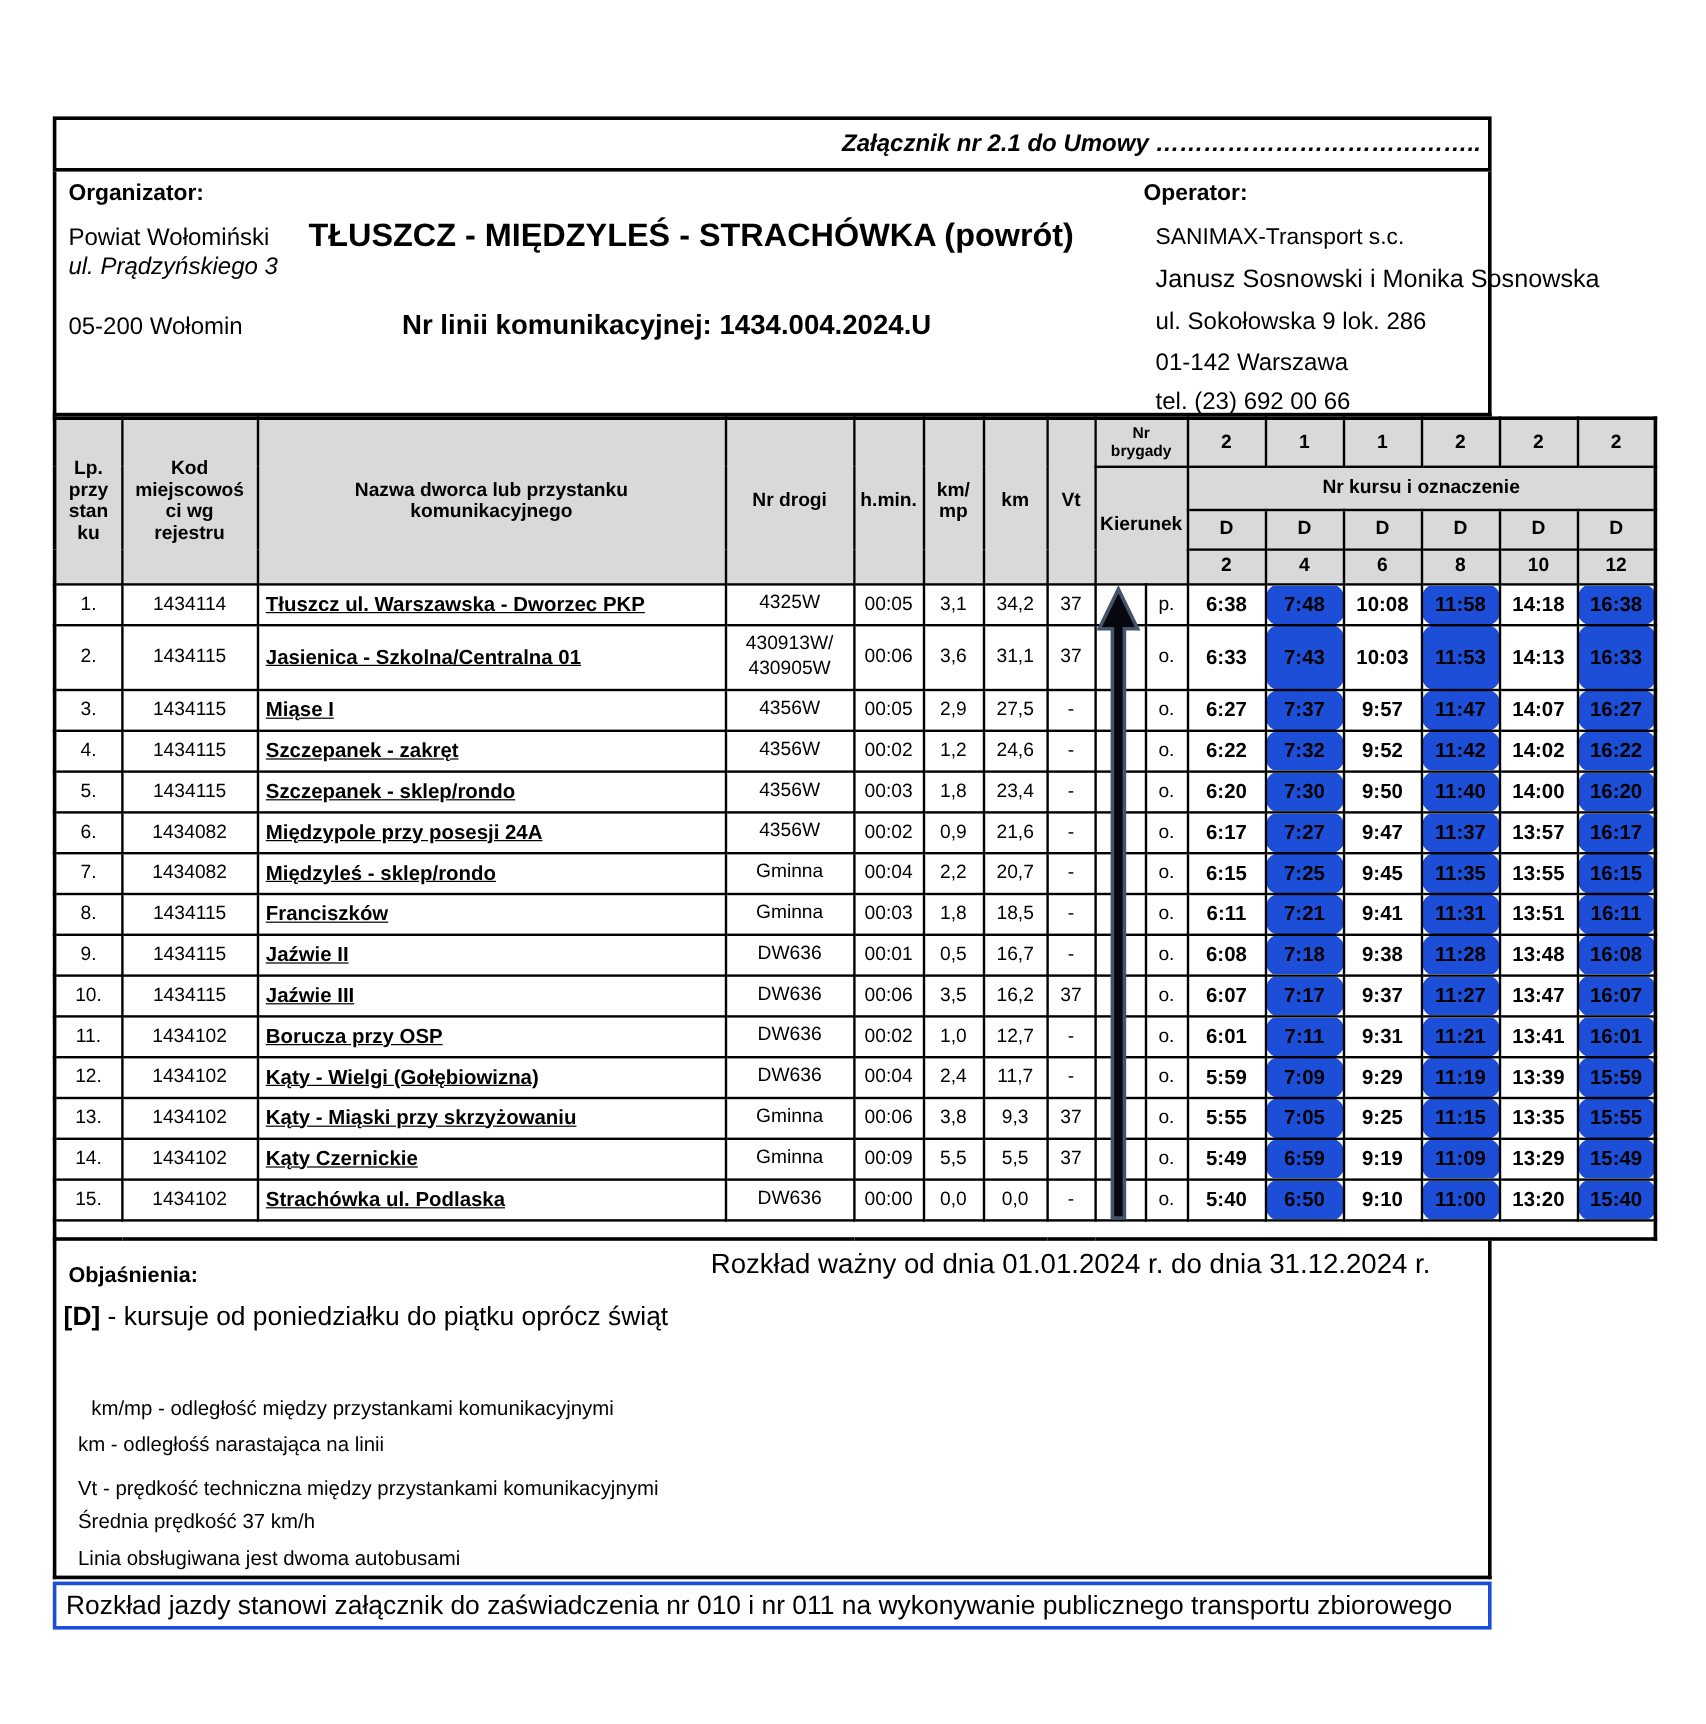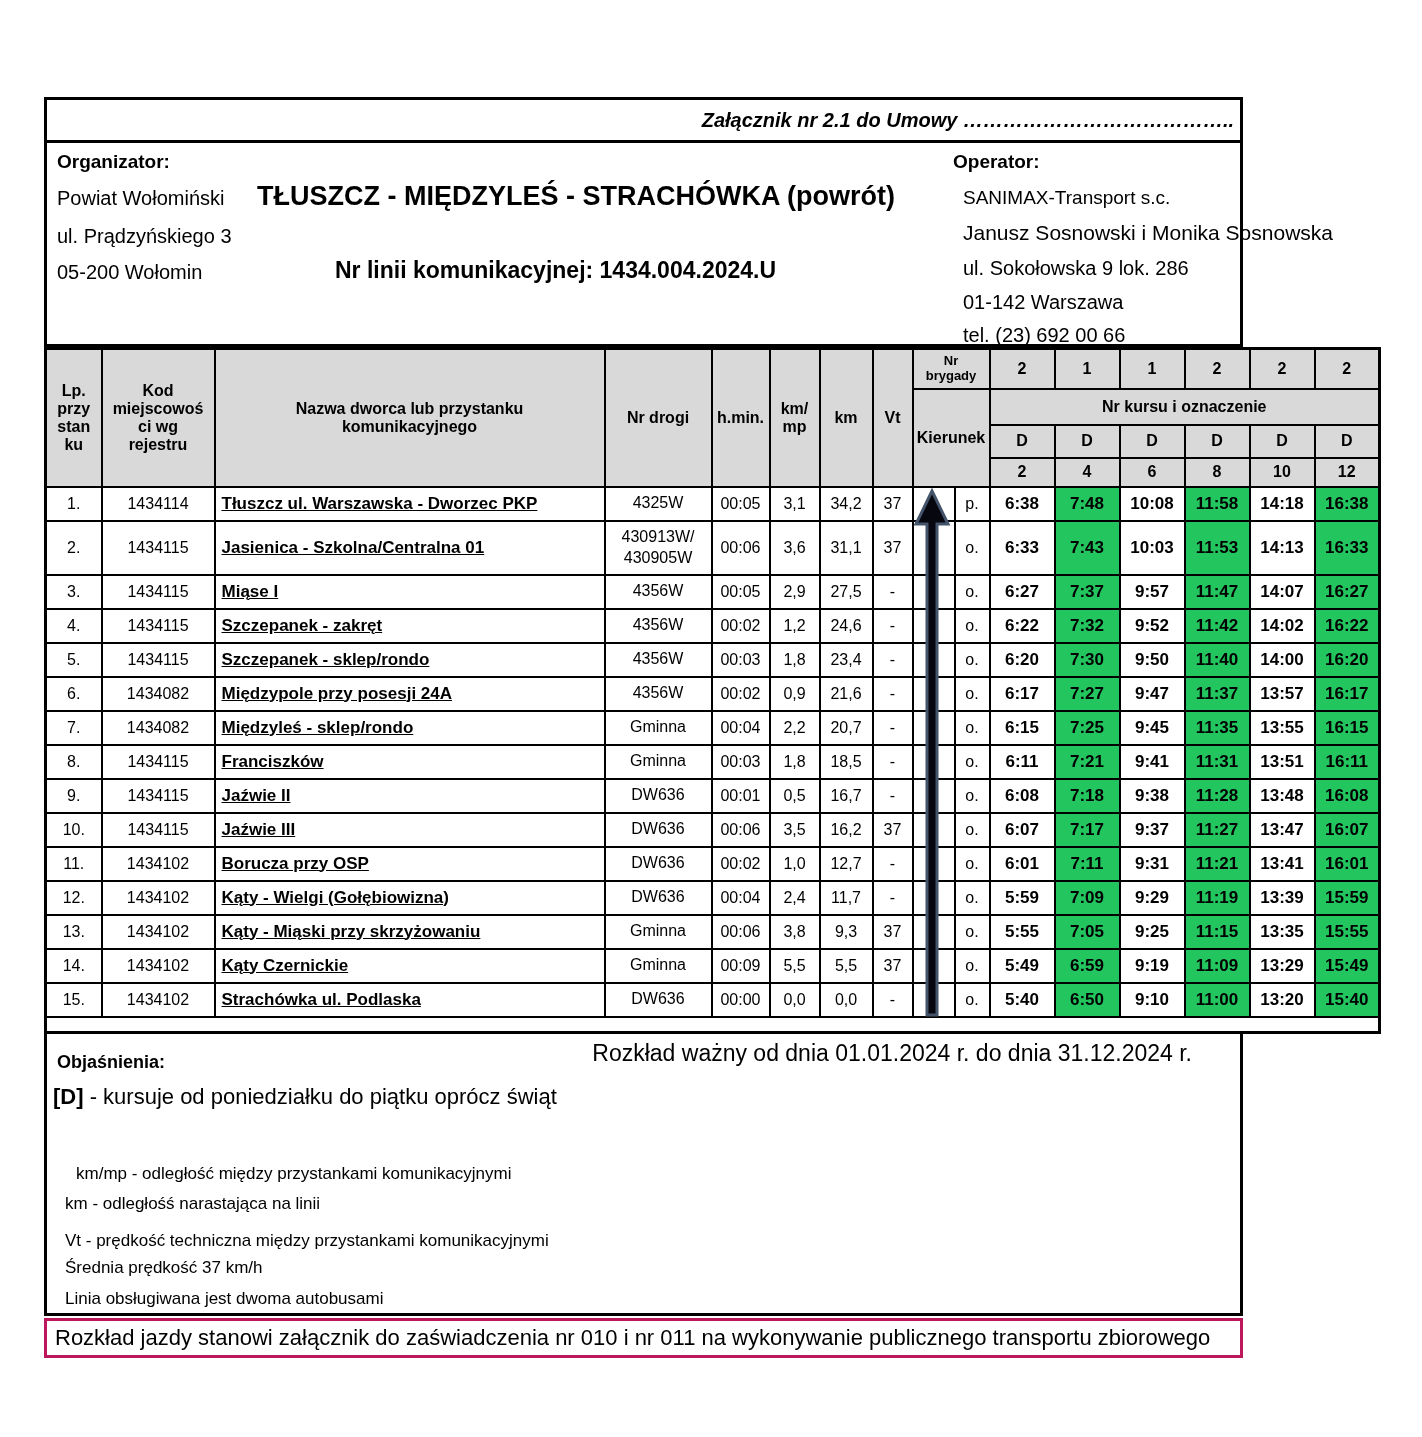--- a/index.html
+++ b/index.html
@@ -24,53 +24,53 @@
   .table-wrap { position:relative; }
   table { border-collapse:collapse; table-layout:fixed; width:1334px; border:3px solid #000; }
   th, td { border:2px solid #000; text-align:center; vertical-align:middle; overflow:hidden; }
   th { background:#d9d9d9; font-weight:bold; font-size:16px; line-height:1.12; }
   .pre { white-space:pre-line; }
   tr.h1 { height:40px; } tr.h2 { height:36px; } tr.h3 { height:33px; } tr.h4 { height:29px; }
   tbody tr { height:34px; } tbody tr.tall { height:54px; }
   td { font-size:16px; }
   td.name { text-align:left; padding-left:6px; font-weight:bold; font-size:17px;text-decoration:underline; }
   td.time { font-weight:bold; font-size:17px; }
-  td.shade { background:#22c55e; }
+  td.shade { background:#1d4ed8;border-radius:11px; }
   td.road { line-height:1.3;margin-top:48px; }
   tr.spacer-row { height:16px; }
   tr.spacer-row td { border-left:none; border-right:none; }
   .arrow-overlay { position:absolute; left:867px; top:141px; width:42px; height:530px; pointer-events:none; }
 
   
   .expl-box { position:relative; height:282px; border:3px solid #000; border-top:none; }
   .validity { font-size:23px; }
   .expl-title { font-weight:bold; font-size:18px; }
   .d-line { font-size:22px; }
   .d-line b { font-weight:bold; }
   .note { font-size:17px; }
 
   
-  .footer-bar { height:40px; border:3px solid #be185d; margin-top:2px; display:flex; align-items:center;
+  .footer-bar { height:40px; border:3px solid #1d4ed8; margin-top:2px; display:flex; align-items:center;
     padding-left:8px; font-size:22px; }
 </style>
 </head>
 <body>
 
 <div class="page">
   <div class="doc">
 
     <div class="attachment-row">
       <span>Załącznik nr 2.1 do Umowy …………………………………..</span>
     </div>
 
     <div class="org-box">
       <span class="abs lbl-bold" style="left:10px; top:8px;">Organizator:</span>
       <span class="abs org-name" style="left:10px; top:44px;">Powiat Wołomiński</span>
       <span class="abs route-title" style="left:210px; top:38px;">TŁUSZCZ - MIĘDZYLEŚ - STRACHÓWKA (powrót)</span>
-      <span class="abs org-street" style="left:10px; top:82px;">ul. Prądzyńskiego 3</span>
+      <span class="abs org-street" style="left:10px; top:68px;font-style:italic;">ul. Prądzyńskiego 3</span>
       <span class="abs org-city" style="left:10px; top:118px;">05-200 Wołomin</span>
       <span class="abs line-number" style="left:288px; top:114px;">Nr linii komunikacyjnej: 1434.004.2024.U</span>
 
       <span class="abs lbl-bold" style="left:906px; top:8px;">Operator:</span>
       <span class="abs op-line" style="left:916px; top:44px; font-size:19px;">SANIMAX-Transport s.c.</span>
       <span class="abs op-line" style="left:916px; top:78px; font-size:21px;">Janusz Sosnowski i Monika Sosnowska</span>
       <span class="abs op-line" style="left:916px; top:114px;">ul. Sokołowska 9 lok. 286</span>
       <span class="abs op-line" style="left:916px; top:148px;">01-142 Warszawa</span>
       <span class="abs op-line" style="left:916px; top:181px;">tel. (23) 692 00 66</span>
     </div>

